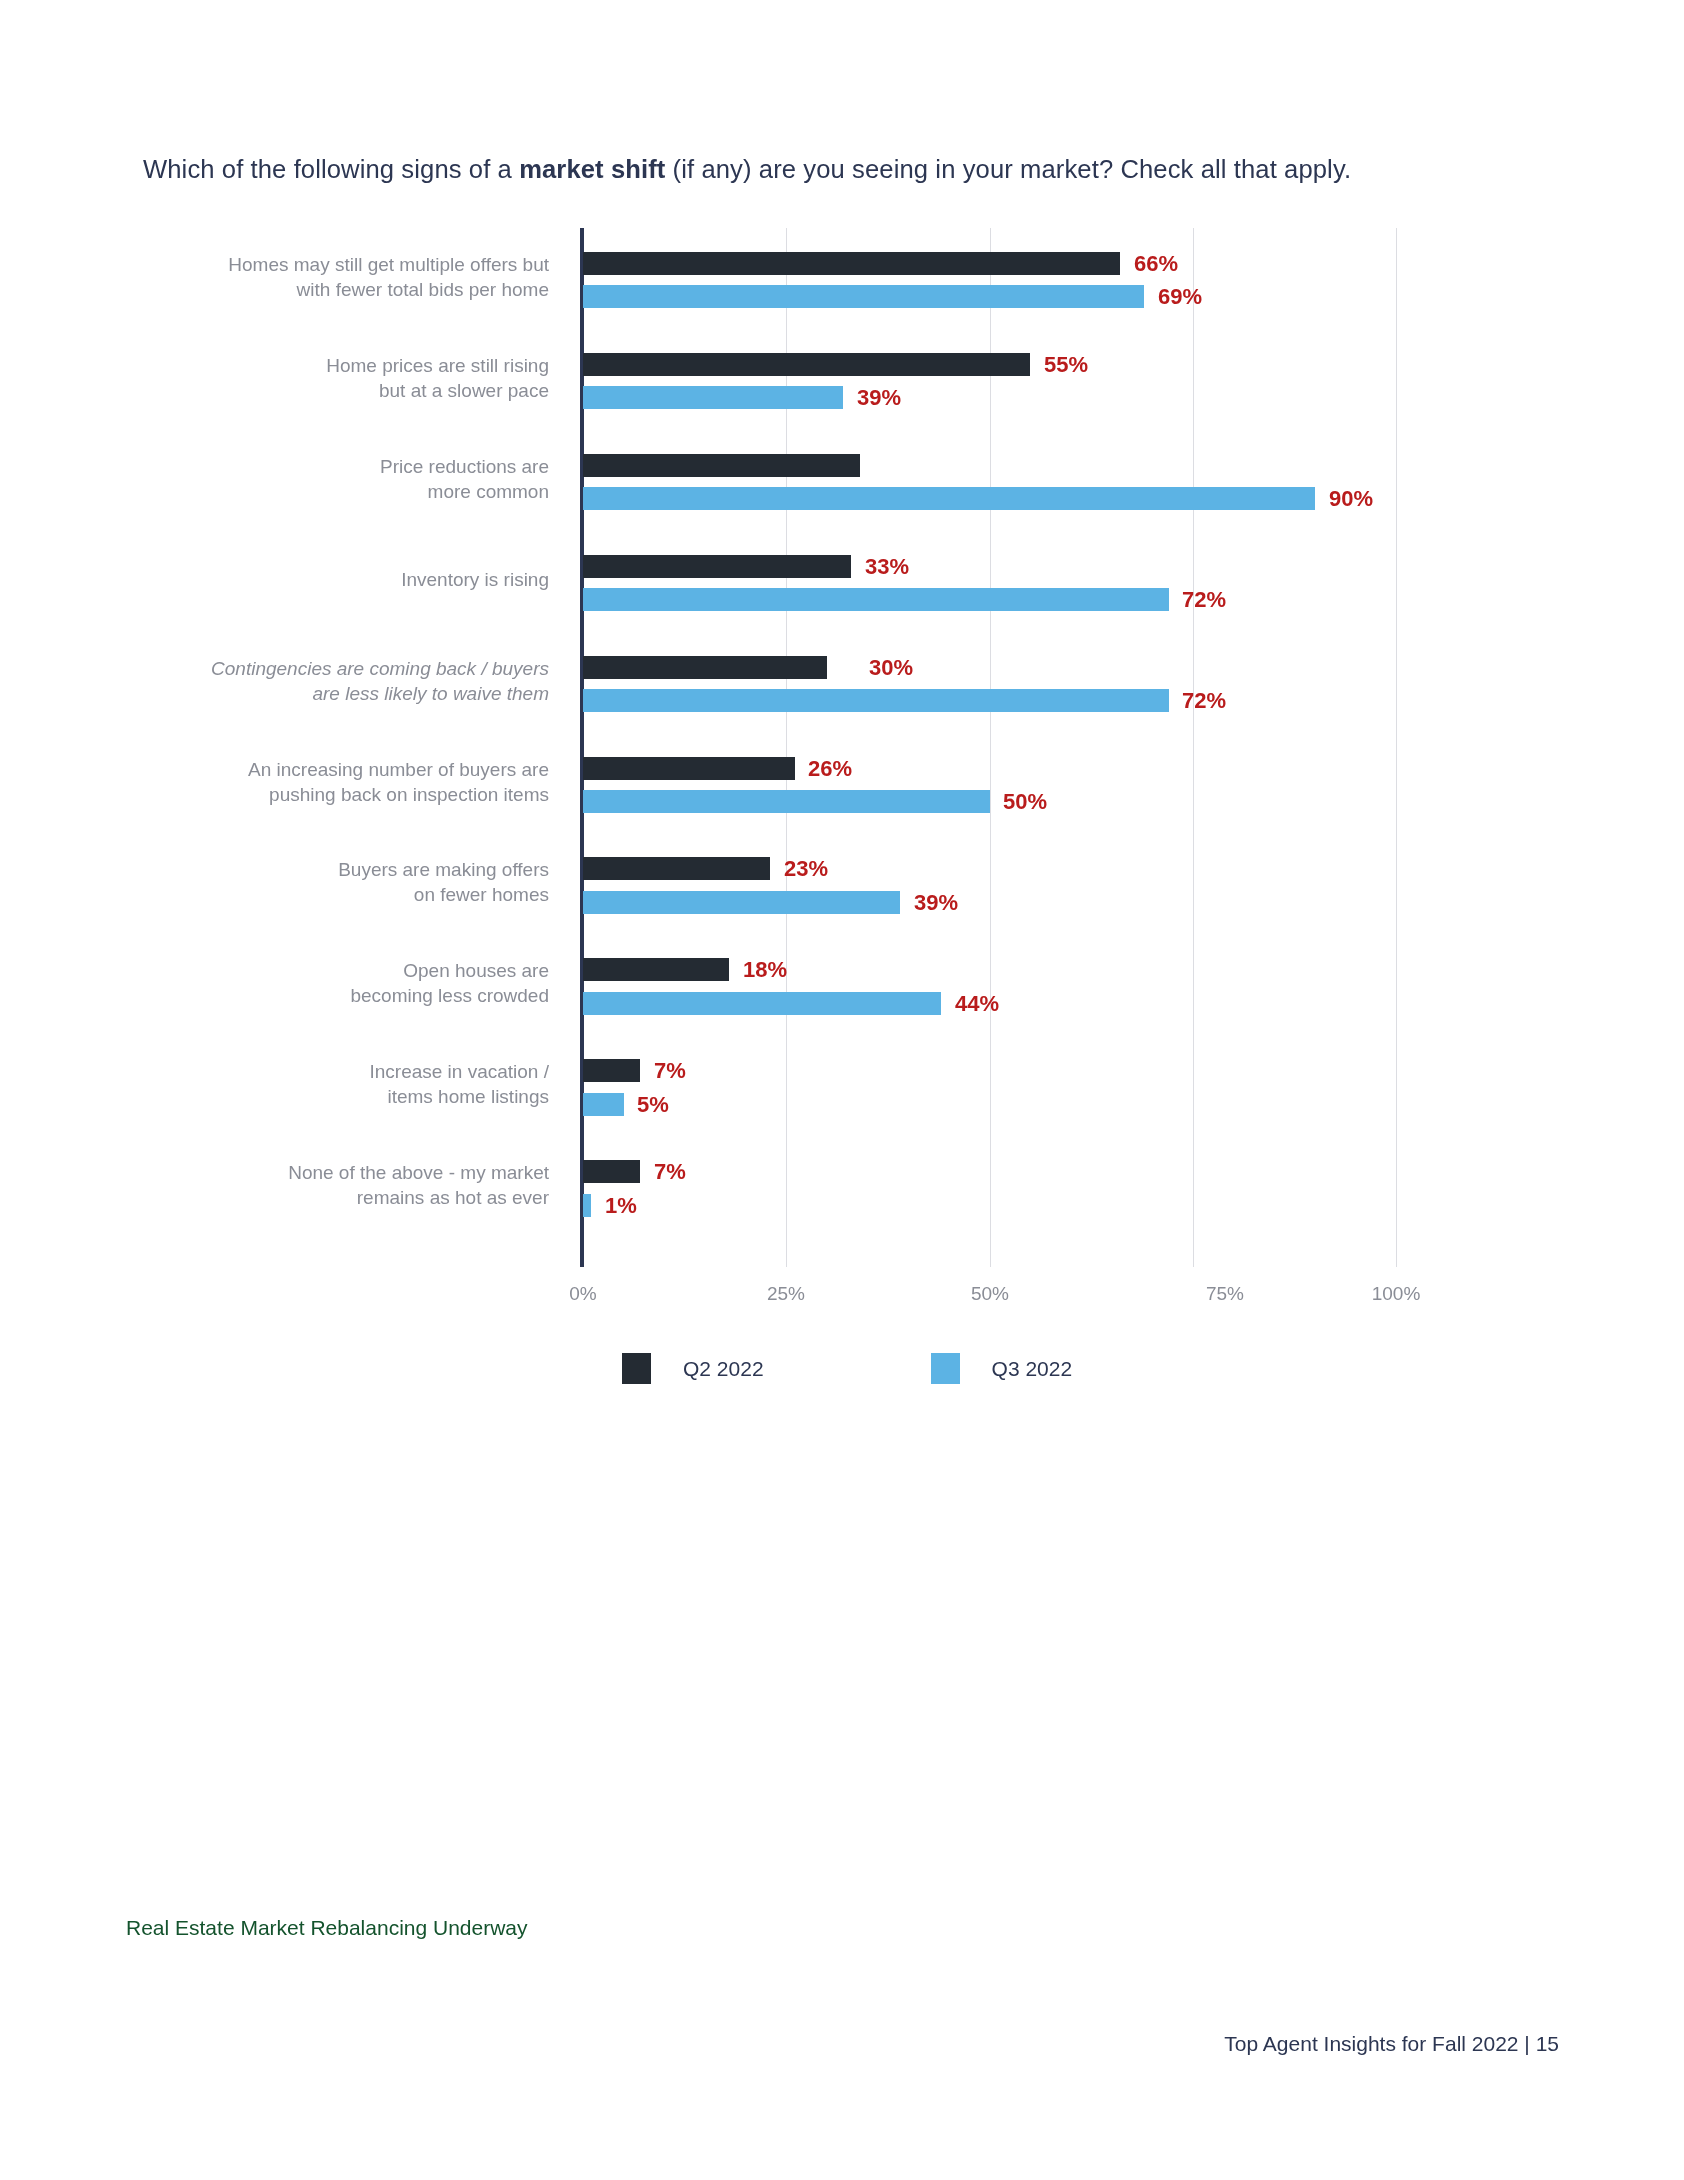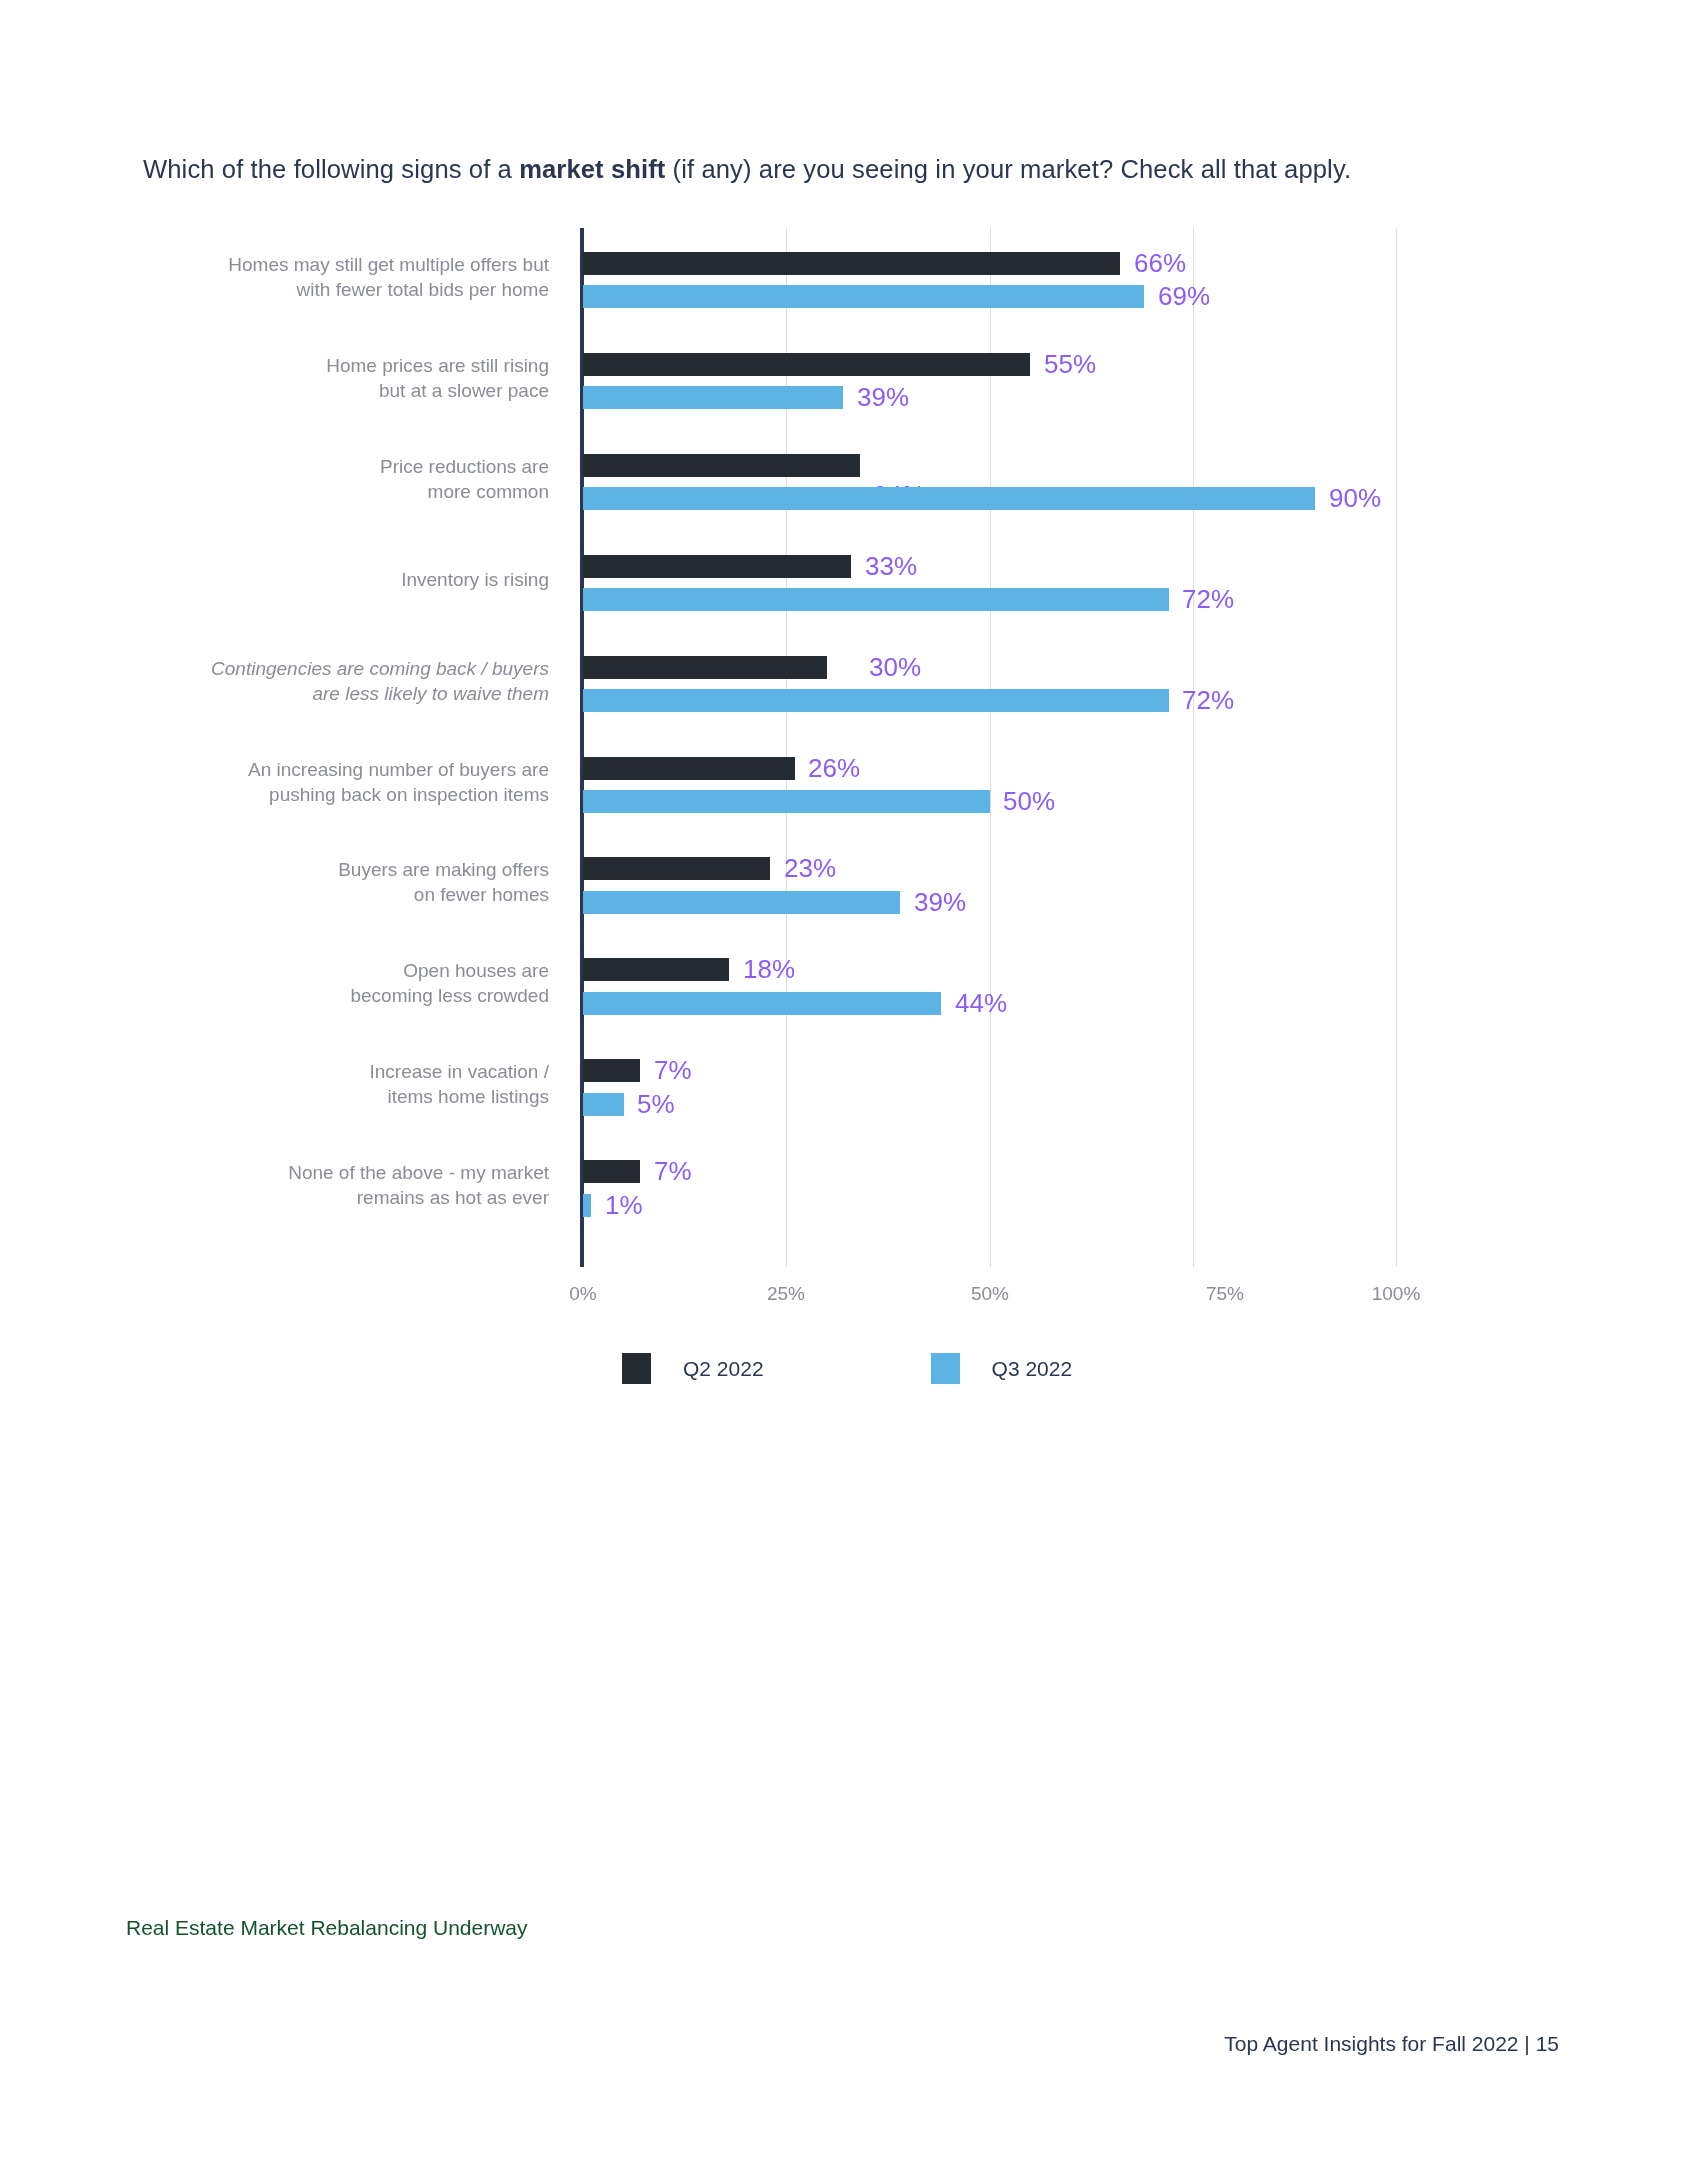--- a/index.html
+++ b/index.html
@@ -83,24 +83,25 @@
 
   .bar {
     position: absolute;
     height: 23px;
   }
   .bar.q2 { background: #242b33; }
   .bar.q3 { background: #5cb3e4; }
 
   .bar-value {
     position: absolute;
-    font-size: 26px;
+    font-size: 22px;
     line-height: 23px;
-    color: #8b5cf6;
-    white-space: nowrap;
+    color: #b91c1c;
+    white-space: nowrap;
+    font-weight: bold;
   }
 
   
   .xtick {
     position: absolute;
     top: 1055px;
     font-size: 19px;
     color: #8a8d96;
     transform: translateX(-50%);
     white-space: nowrap;

